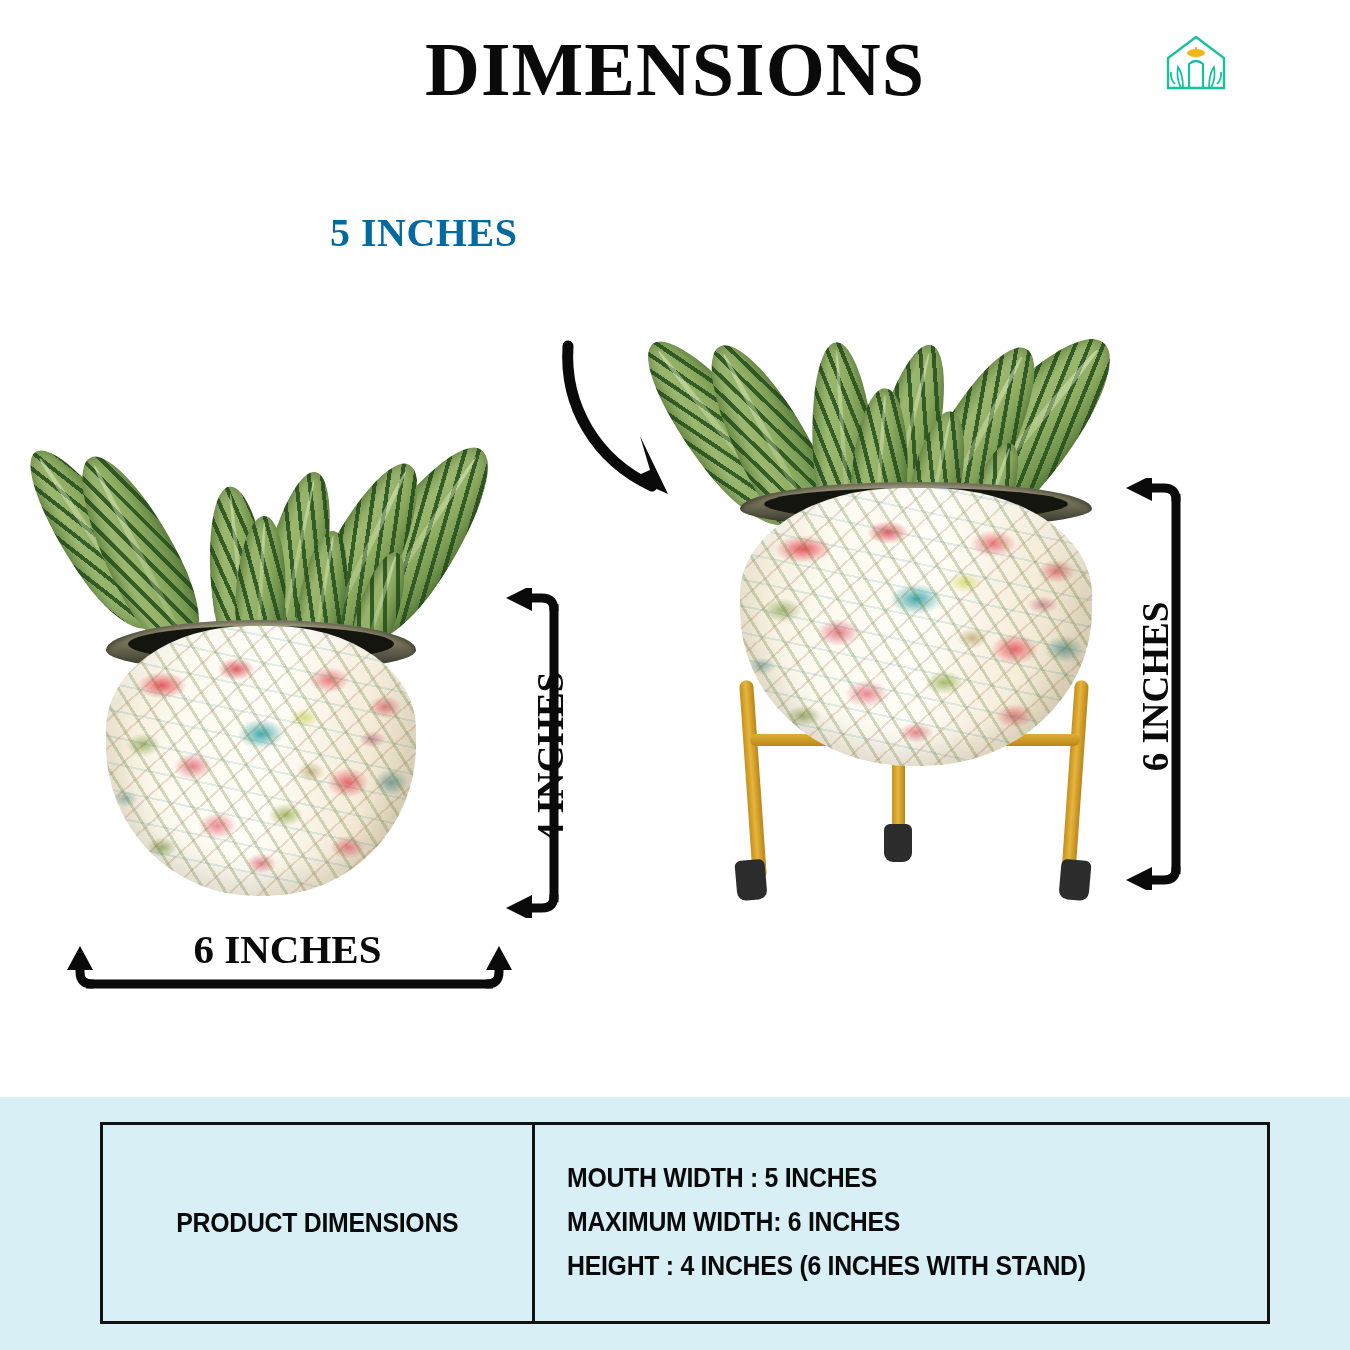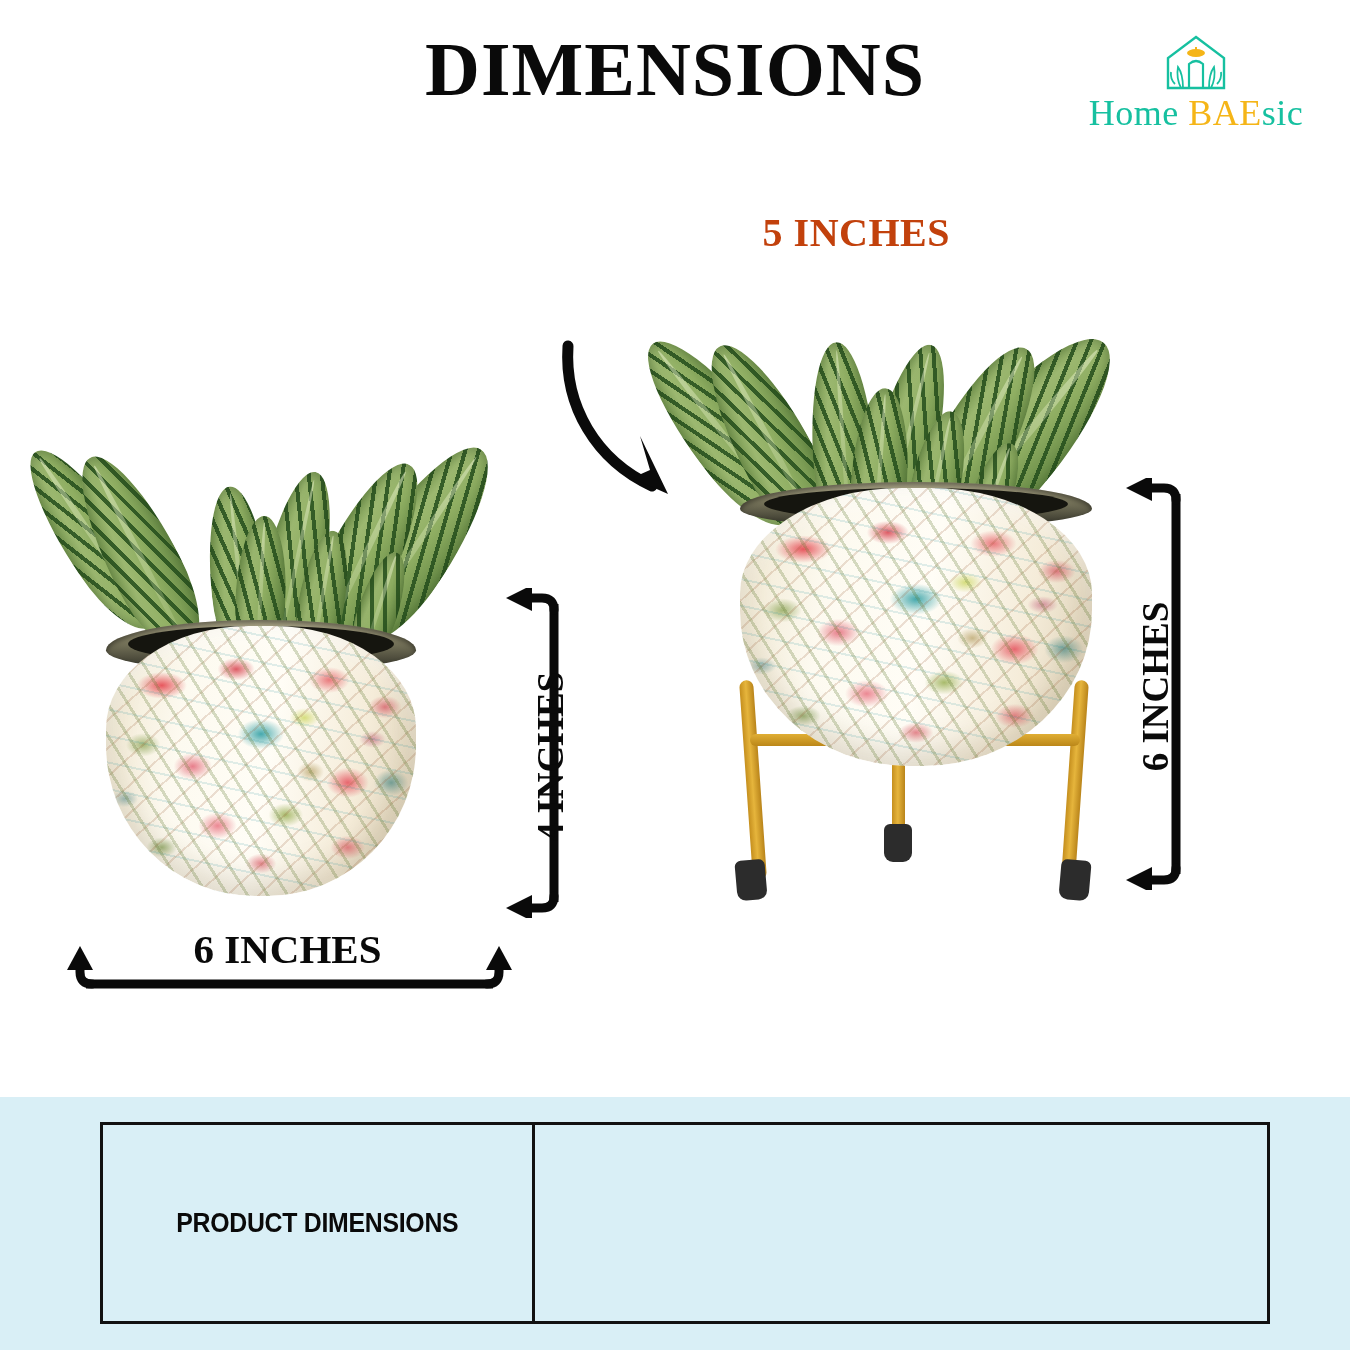--- a/index.html
+++ b/index.html
@@ -29,24 +29,24 @@
     font-family:"Liberation Serif",serif;
     font-size:36px;letter-spacing:.5px;white-space:nowrap;
   }
   .logo-text .t1{color:#16c0a0;}
   .logo-text .t2{color:#f5b517;}
   .logo-text .t3{color:#16c0a0;}
 
   
   .callout{
     position:absolute;left:330px;top:205px;width:620px;
-    text-align:right;
+    text-align:left;
     font-family:"Liberation Serif",serif;
     font-weight:bold;font-size:40px;line-height:1.42;
-    color:#c2410c;letter-spacing:.5px;
+    color:#0369a1;letter-spacing:.5px;
   }
   .curved-arrow{position:absolute;left:540px;top:310px;width:210px;height:225px;}
 
   
   .planter-group{position:absolute;}
 
   .pot{
     position:absolute;
     background:
       radial-gradient(ellipse 13% 8% at 18% 22%, rgba(228,60,70,.85), rgba(228,60,70,0) 62%),
@@ -159,23 +159,20 @@
       <path d="M30 54 L30 30 Q37 24 44 30 L44 54 Z" fill="none" stroke="#16c0a0" stroke-width="2.2"></path>
       <ellipse cx="37" cy="19" rx="9" ry="4" fill="#f5b517"></ellipse>
       <path d="M37 13 L37 19" stroke="#f5b517" stroke-width="2"></path>
       <g stroke="#16c0a0" stroke-width="1.8" fill="none">
         <path d="M22 54 Q17 44 19 33 Q24 40 24 54"></path>
         <path d="M52 54 Q57 44 55 33 Q50 40 50 54"></path>
         <path d="M16 50 Q11 45 12 38"></path>
         <path d="M58 50 Q63 45 62 38"></path>
       </g>
     </svg>
-    <div class="logo-text">
-      <span class="t1">Home </span><span class="t2">BAE</span><span class="t3">sic</span>
-    </div>
   </div>
 
   <div class="callout">
     <div>5 INCHES</div>
   </div>
 
   <svg class="curved-arrow" viewBox="0 0 210 225">
     <path d="M28 36 C24 96 56 150 112 176" fill="none" stroke="#0a0a0a" stroke-width="11" stroke-linecap="round"></path>
     <path d="M128 184 L92 168 L110 160 L100 126 Z" fill="#0a0a0a"></path>
   </svg>
@@ -247,15 +244,20 @@
     <path d="M12 10 L38 -3 L38 23 Z" fill="#0a0a0a"></path>
     <path d="M12 402 L38 389 L38 415 Z" fill="#0a0a0a"></path>
   </svg>
   <div class="dim-label vert-label" style="left:1055px;top:665px;width:200px;text-align:center;font-size:37px;">6 INCHES</div>
 
   <div class="band"></div>
   <div class="tbl">
     <div class="tbl-left">
       <span class="tbl-head">PRODUCT DIMENSIONS</span>
     </div>
+    <div class="tbl-right">
+      <div class="tbl-line">MOUTH WIDTH : 5 INCHES</div>
+      <div class="tbl-line">MAXIMUM WIDTH: 6 INCHES</div>
+      <div class="tbl-line">HEIGHT : 4 INCHES  (6 INCHES WITH STAND)</div>
+    </div>
   </div>
 
 </div>
 
 </body></html>

